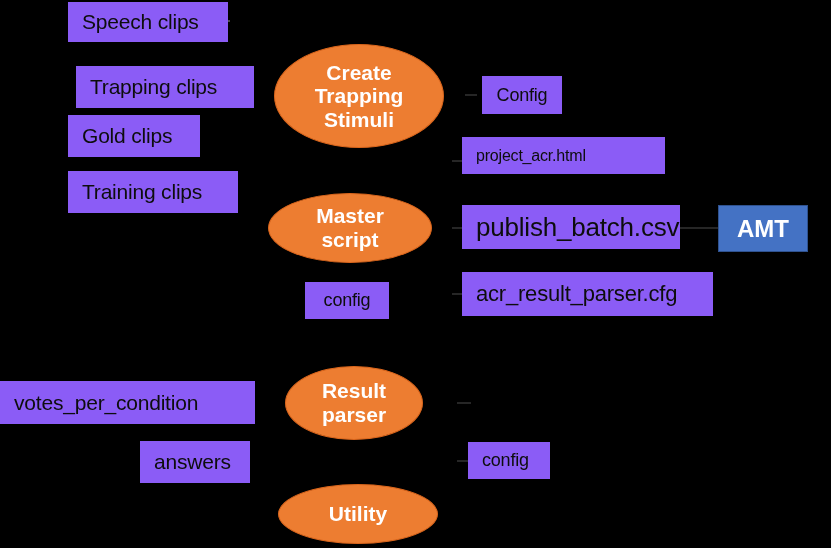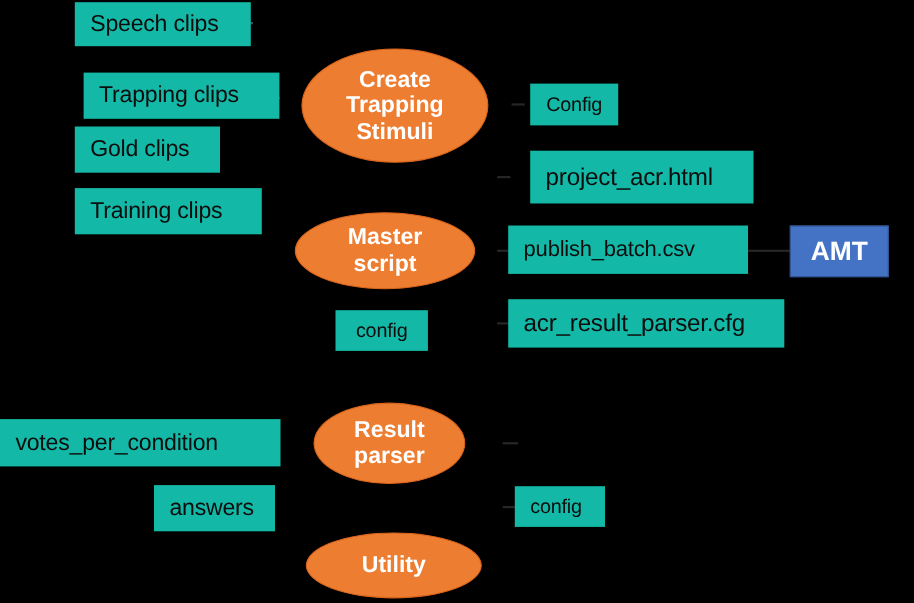--- a/index.html
+++ b/index.html
@@ -12,21 +12,21 @@
     position: relative;
     width: 831px;
     height: 548px;
     background: #000000;
     overflow: hidden;
     font-family: "Liberation Sans", sans-serif;
   }
   
   .label-box {
     position: absolute;
-    background: #14b8a6;
+    background: #8b5cf6;
     color: #0D0D0D;
     display: flex;
     align-items: center;
     box-sizing: border-box;
     font-family: "Liberation Sans", sans-serif;
     white-space: nowrap;
     letter-spacing: -0.2px;
   }
   .label-box.pad-left  { justify-content: flex-start; padding-left: 14px; }
   .label-box.center    { justify-content: center; }
@@ -133,25 +133,25 @@
   </div>
 
   <div class="ellipse" style="left:278px; top:484px; width:160px; height:60px; font-size:21px;">
     <span>Utility</span>
   </div>
 
   <div class="label-box center" style="left:482px; top:76px; width:80px; height:38px; font-size:18px;">
     <span>Config</span>
   </div>
 
-  <div class="label-box pad-left" style="left:462px; top:137px; width:203px; height:48px; font-size:22px;margin-left:20px;">
+  <div class="label-box pad-left" style="left:462px; top:137px; width:203px; height:37px; font-size:16px;">
     <span>project_acr.html</span>
   </div>
 
-  <div class="label-box pad-left" style="left:462px; top:205px; width:218px; height:44px; font-size:20px;">
+  <div class="label-box pad-left" style="left:462px; top:205px; width:218px; height:44px; font-size:26px;">
     <span>publish_batch.csv</span>
   </div>
 
   <div class="label-box pad-left" style="left:462px; top:272px; width:251px; height:44px; font-size:22px;">
     <span>acr_result_parser.cfg</span>
   </div>
 
 
   <div class="label-box pad-left" style="left:468px; top:442px; width:82px; height:37px; font-size:18px;">
     <span>config</span>

